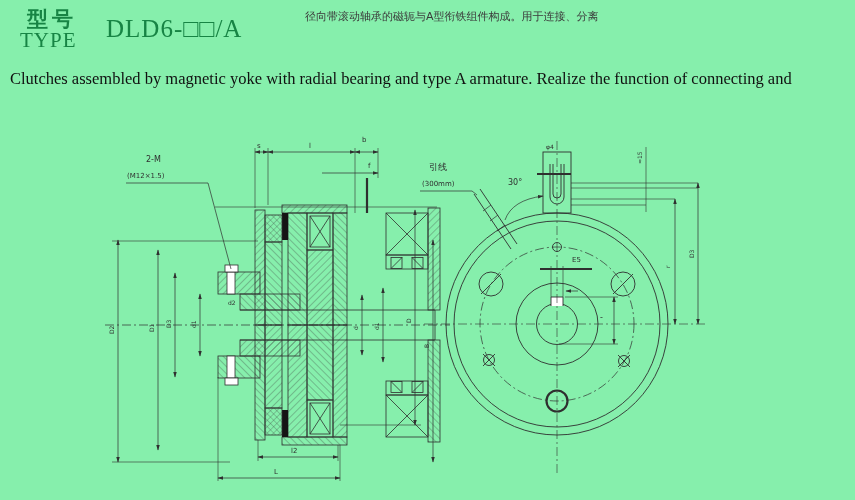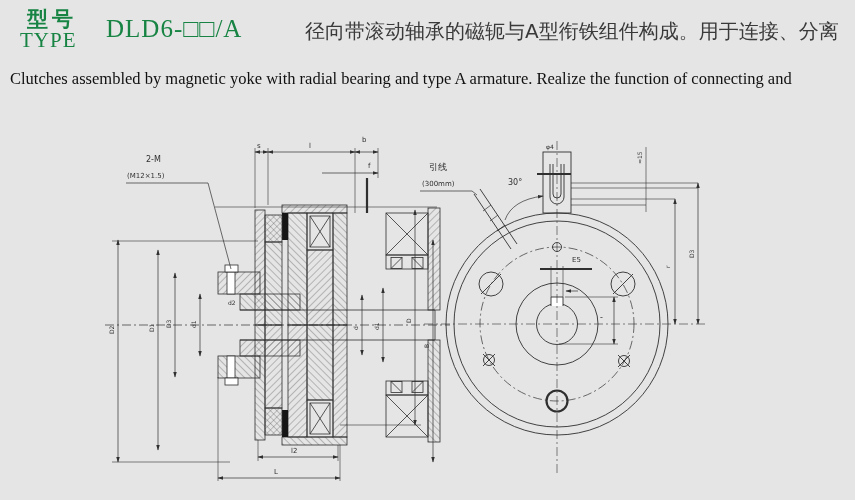--- a/index.html
+++ b/index.html
@@ -1,23 +1,23 @@
 <!DOCTYPE html>
 <html><head>
 <meta charset="utf-8">
 <style>
   html,body{margin:0;padding:0;background:#fff;}
-  #page{position:relative;width:855px;height:500px;background:#e5e5e5;overflow:hidden;
+  #page{position:relative;width:855px;height:500px;background:#86efac;overflow:hidden;
         font-family:"DejaVu Sans",sans-serif;}
   .abs{position:absolute;}
   .green{color:#178444;}
   #type-cn{left:27px;top:5px;font-size:21px;font-weight:bold;letter-spacing:4px;}
   #type-en{left:20px;top:28px;font-size:21px;font-weight:normal;font-family:"Liberation Serif",serif;letter-spacing:1px;}
   #model-code{left:106px;top:15px;font-size:25px;font-weight:normal;font-family:"Liberation Serif",serif;letter-spacing:1px;}
-  #cn-desc{left:279px;top:18px;width:562px;font-size:20px;line-height:26px;color:#3a3a3a;}
+  #cn-desc{left:279px;top:4px;width:562px;font-size:11px;line-height:26px;color:#3a3a3a;}
   #cn-desc .l1{padding-left:26px;}
   #en-desc{left:10px;top:66px;width:842px;font-size:16.5px;line-height:26px;color:#101010;
            font-family:"Liberation Serif",serif;}
   #drawing{left:0;top:122px;}
   svg text{fill:#2f2f2f;stroke:none;font-family:"DejaVu Sans",sans-serif;}
   .t9{font-size:9px;} .t8{font-size:8px;} .t7{font-size:7px;} .t6{font-size:6px;}
 </style>
 </head>
 <body>
 

